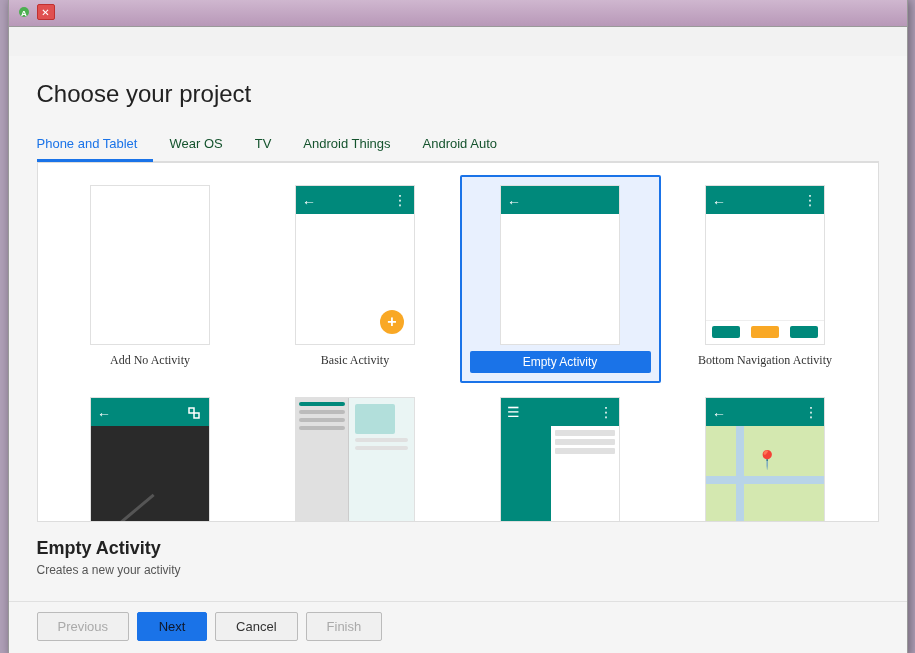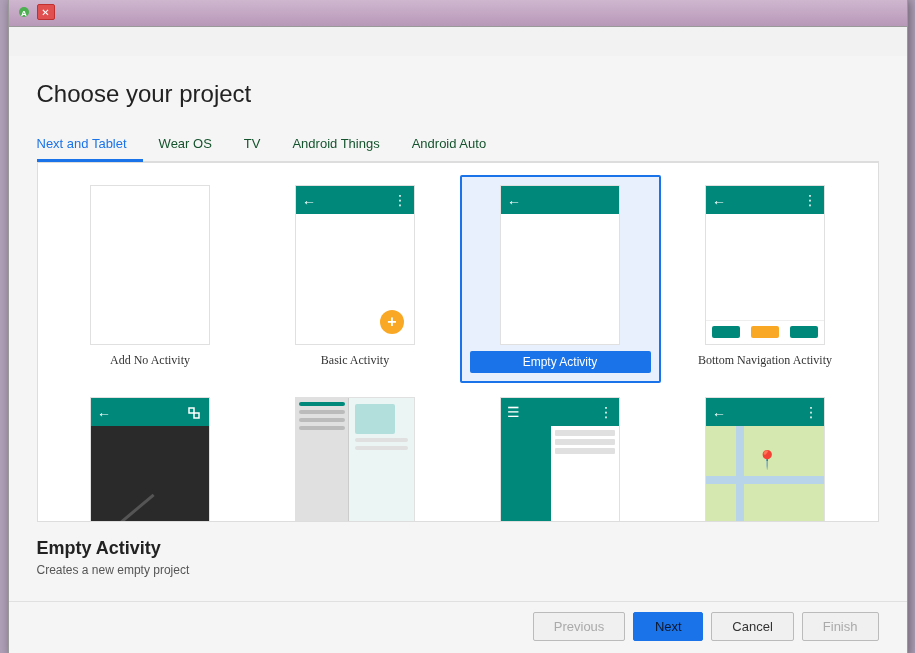--- a/index.html
+++ b/index.html
@@ -198,21 +198,21 @@
       font-weight: 700;
       color: #222;
       margin-bottom: 4px;
     }
     .description-text {
       font-size: 12px;
       color: #555;
     }
     .footer {
       display: flex;
-      justify-content: flex-end;
+      justify-content: flex-start;
       align-items: center;
       padding: 10px 28px 14px 28px;
       background: #f5f5f5;
       gap: 8px;
       border-top: 1px solid #e0e0e0;
     }
     .btn {
       padding: 6px 20px;
       font-size: 13px;
       border: 1px solid #bbb;
@@ -257,21 +257,21 @@
       <text x="7" y="11" text-anchor="middle" fill="white" font-size="8" font-weight="bold">A</text>
     </svg>
     <div class="title-bar-close">✕</div>
   </div>
 
   <div class="content">
     <div class="page-title">Choose your project</div>
 
     <div class="tabs">
       <div class="tab active">
-        <span>Next and Tablet</span>
+        <span>Phone and Tablet</span>
       </div>
       <div class="tab">
         <span>Wear OS</span>
       </div>
       <div class="tab">
         <span>TV</span>
       </div>
       <div class="tab">
         <span>Android Things</span>
       </div>
@@ -402,21 +402,21 @@
             </div>
           </div>
 
         </div>
 
       </div>
     </div>
 
     <div class="description-area">
       <div class="description-title">Empty Activity</div>
-      <div class="description-text">Creates a new empty project</div>
+      <div class="description-text">Creates a new your activity</div>
     </div>
   </div>
 
   <div class="footer">
     <button class="btn btn-disabled">Previous</button>
     <button class="btn btn-primary">Next</button>
     <button class="btn">Cancel</button>
     <button class="btn btn-disabled">Finish</button>
   </div>
 </div>

